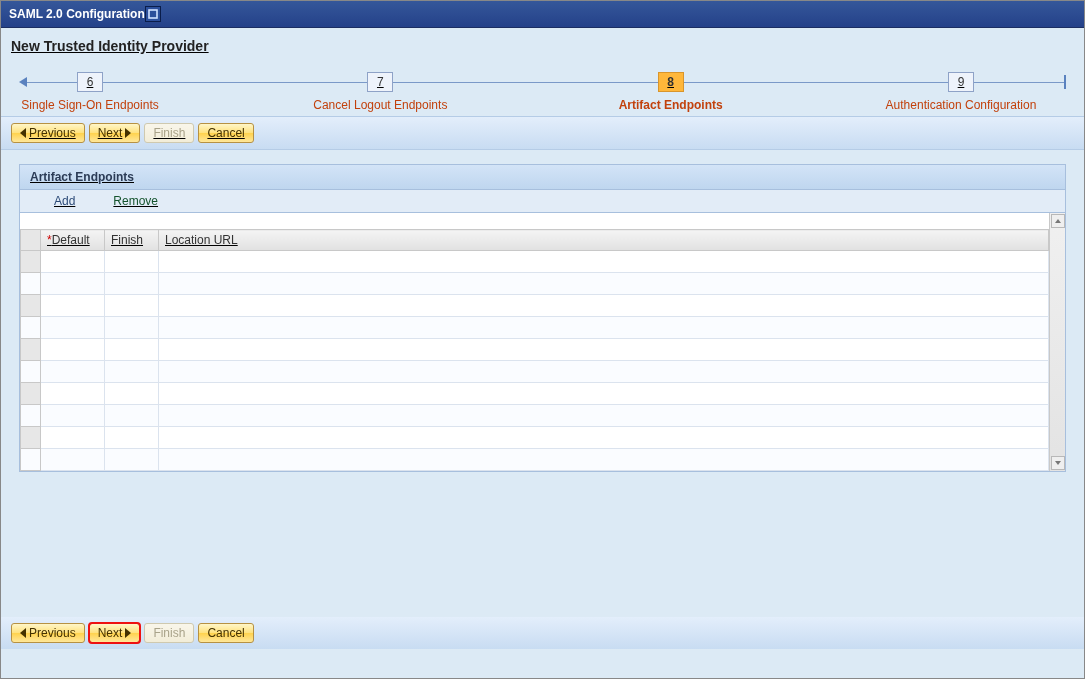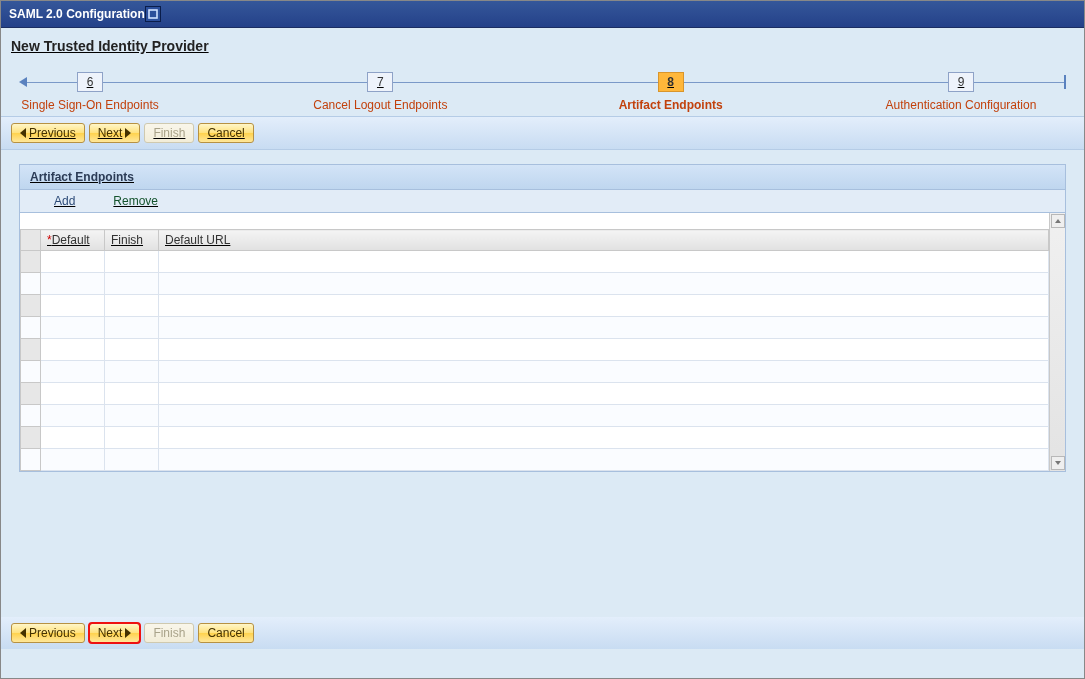--- a/index.html
+++ b/index.html
@@ -218,21 +218,21 @@
         <span class="link-action disabled">Remove</span>
       </div>
       <div class="table-shell">
         <div class="table-body-wrap">
           <table class="table">
             <thead>
               <tr>
                 <th class="rownum"></th>
                 <th style="width:64px"><span class="req">*</span><span>Default</span></th>
                 <th style="width:54px">Finish</th>
-                <th>Default URL</th>
+                <th>Location URL</th>
               </tr>
             </thead>
             <tbody id="tbody">
                 <tr>
                   <td class="rownum"></td>
                   <td></td>
                   <td></td>
                   <td></td>
                 </tr>
                 <tr>

